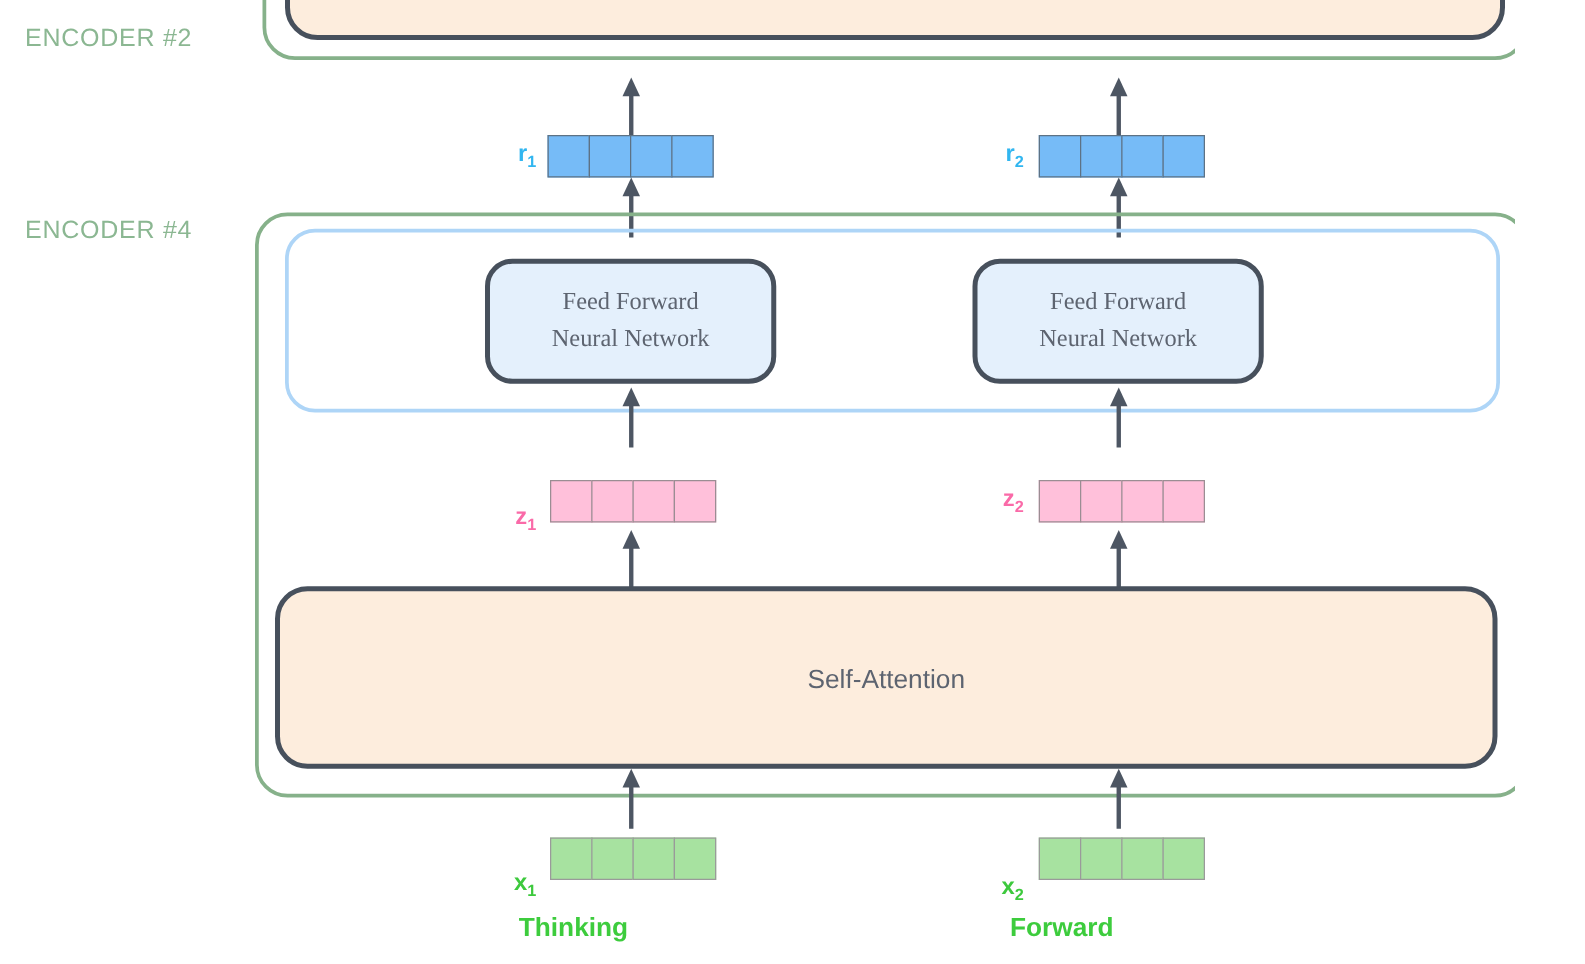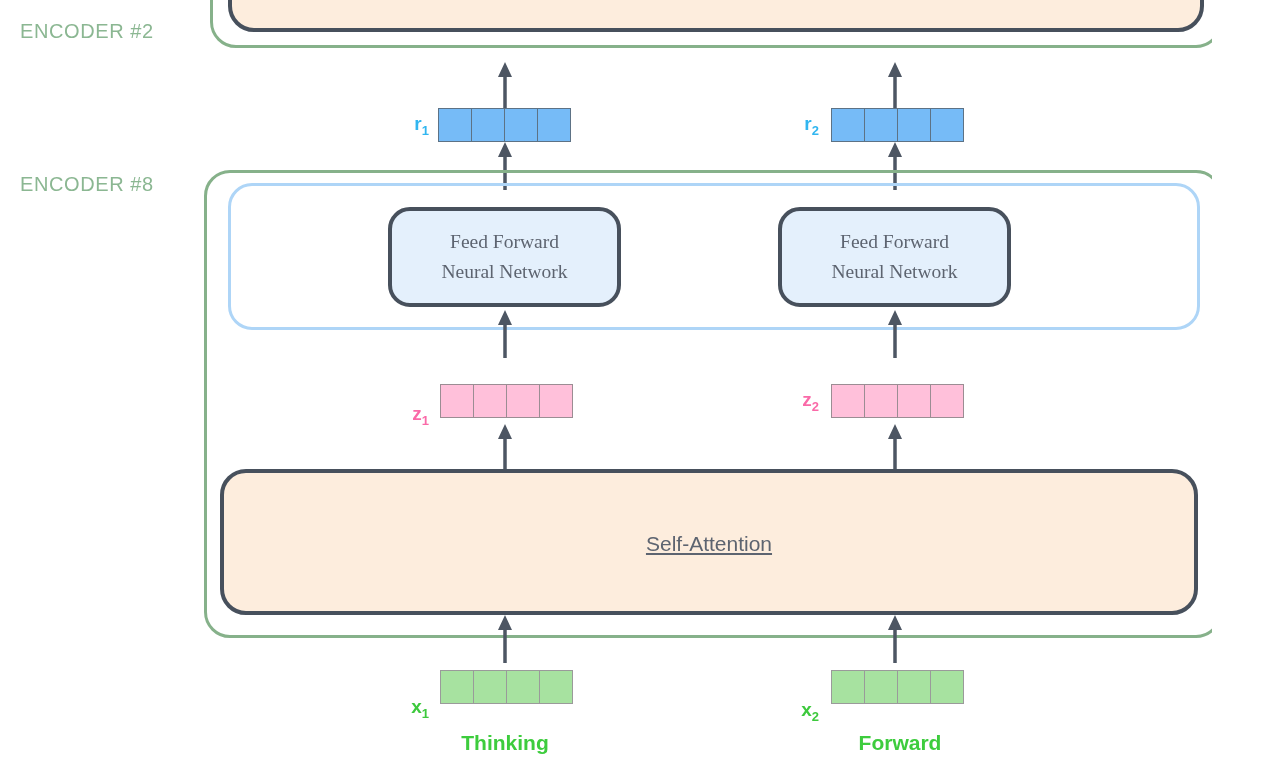--- a/index.html
+++ b/index.html
@@ -40,21 +40,20 @@
     border: 4px solid #47505c;
     border-radius: 26px;
   }
   .self-attention-text {
     position: absolute;
     left: 0; right: 0;
     text-align: center;
     color: #5d6470;
     font-size: 21px;
     font-weight: 400;
-    text-decoration: underline;
   }
 
   
   .ffn-container {
     position: absolute;
     border: 3px solid #aed5f7;
     border-radius: 24px;
     background: transparent;
   }
 
@@ -100,21 +99,20 @@
   .lbl-blue  { color: #31b6f0; }
   .lbl-pink  { color: #fa6aa8; }
   .lbl-green { color: #3dc93d; }
 
   
   .word-label {
     position: absolute;
     color: #3dcc3d;
     font-weight: bold;
     font-size: 21px;
-    text-align: center;
     white-space: nowrap;
   }
 
   
   .arrow {
     position: absolute;
     width: 16px;
   }
   .arrow svg { display: block; overflow: visible; }
 </style>
@@ -164,21 +162,21 @@
       <polygon points="8,0 15,15 1,15" fill="#4d5663"></polygon>
     </svg>
   </div>
   <div class="arrow" style="left:887px; top:142px; height:48px;">
     <svg width="16" height="48" viewBox="0 0 16 48">
       <line x1="8" y1="48" x2="8" y2="12" stroke="#4d5663" stroke-width="3.5"></line>
       <polygon points="8,0 15,15 1,15" fill="#4d5663"></polygon>
     </svg>
   </div>
 
-  <div class="encoder-label" style="left:20px; top:173px;">ENCODER #8</div>
+  <div class="encoder-label" style="left:20px; top:173px;">ENCODER #4</div>
 
   <div class="encoder-frame" style="left:204px; top:170px; width:1018px; height:468px;"></div>
 
   <div class="ffn-container" style="left:228px; top:183px; width:972px; height:147px;"></div>
 
   <div class="ffn-box" style="left:388px; top:207px; width:233px; height:100px;">
     <span>Feed Forward</span>
     <span>Neural Network</span>
   </div>
 

